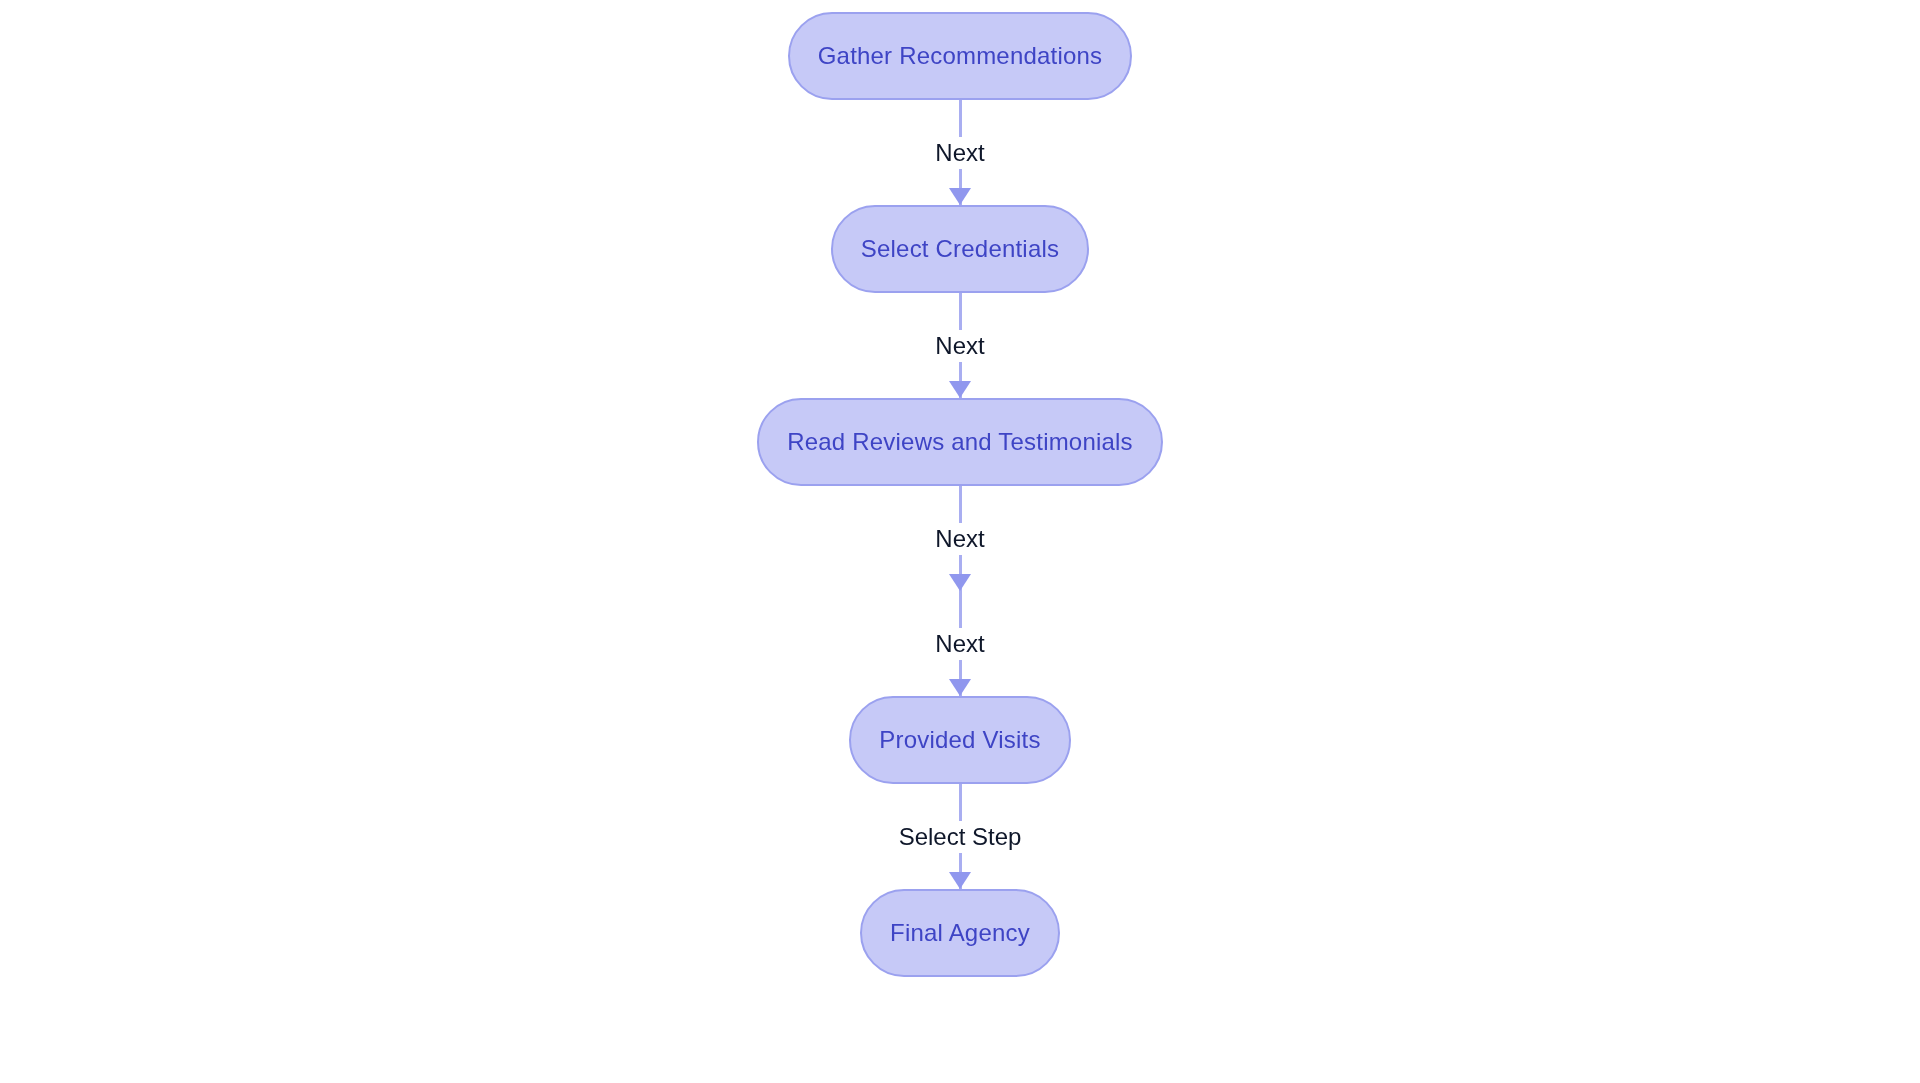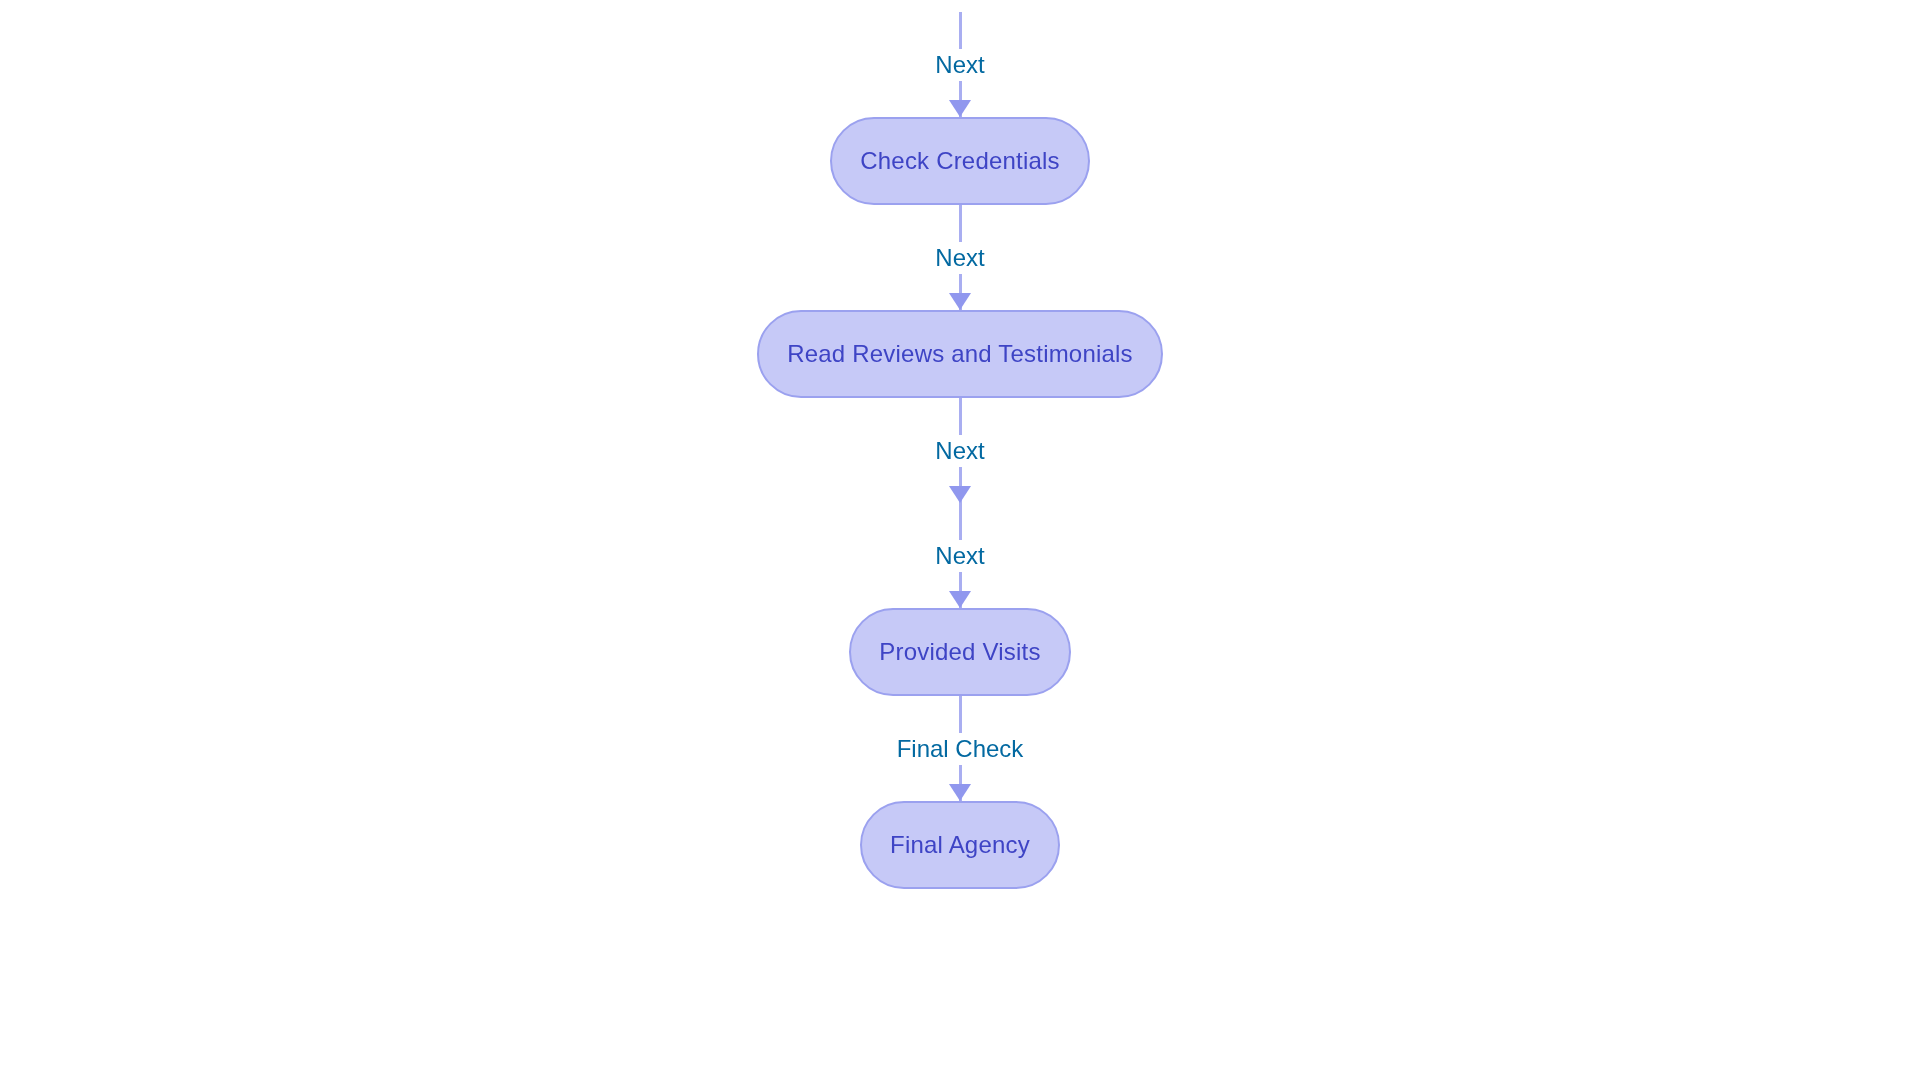--- a/index.html
+++ b/index.html
@@ -68,39 +68,42 @@
     border-top: 17px solid #9097ee;
   }
   .edge-label {
     position: absolute;
     left: 50%;
     top: 50%;
     transform: translate(-50%, -50%);
     background: #ffffff;
     padding: 2px 8px;
     font-size: 24px;
-    color: #0369a1;
+    color: #0f172a;
     white-space: nowrap;
   }
 </style>
 </head>
 <body>
 
 <div class="canvas">
   <div class="flow">
 
+    <div class="node">
+      <span class="node-label">Gather Recommendations</span>
+    </div>
 
     <div class="edge">
       <div class="edge-line"></div>
       <div class="arrowhead"></div>
       <span class="edge-label">Next</span>
     </div>
 
     <div class="node">
-      <span class="node-label">Check Credentials</span>
+      <span class="node-label">Select Credentials</span>
     </div>
 
     <div class="edge">
       <div class="edge-line"></div>
       <div class="arrowhead"></div>
       <span class="edge-label">Next</span>
     </div>
 
     <div class="node">
       <span class="node-label">Read Reviews and Testimonials</span>
@@ -119,21 +122,21 @@
       <span class="edge-label">Next</span>
     </div>
 
     <div class="node">
       <span class="node-label">Provided Visits</span>
     </div>
 
     <div class="edge">
       <div class="edge-line"></div>
       <div class="arrowhead"></div>
-      <span class="edge-label">Final Check</span>
+      <span class="edge-label">Select Step</span>
     </div>
 
     <div class="node">
       <span class="node-label">Final Agency</span>
     </div>
 
   </div>
 </div>
 
 </body></html>

